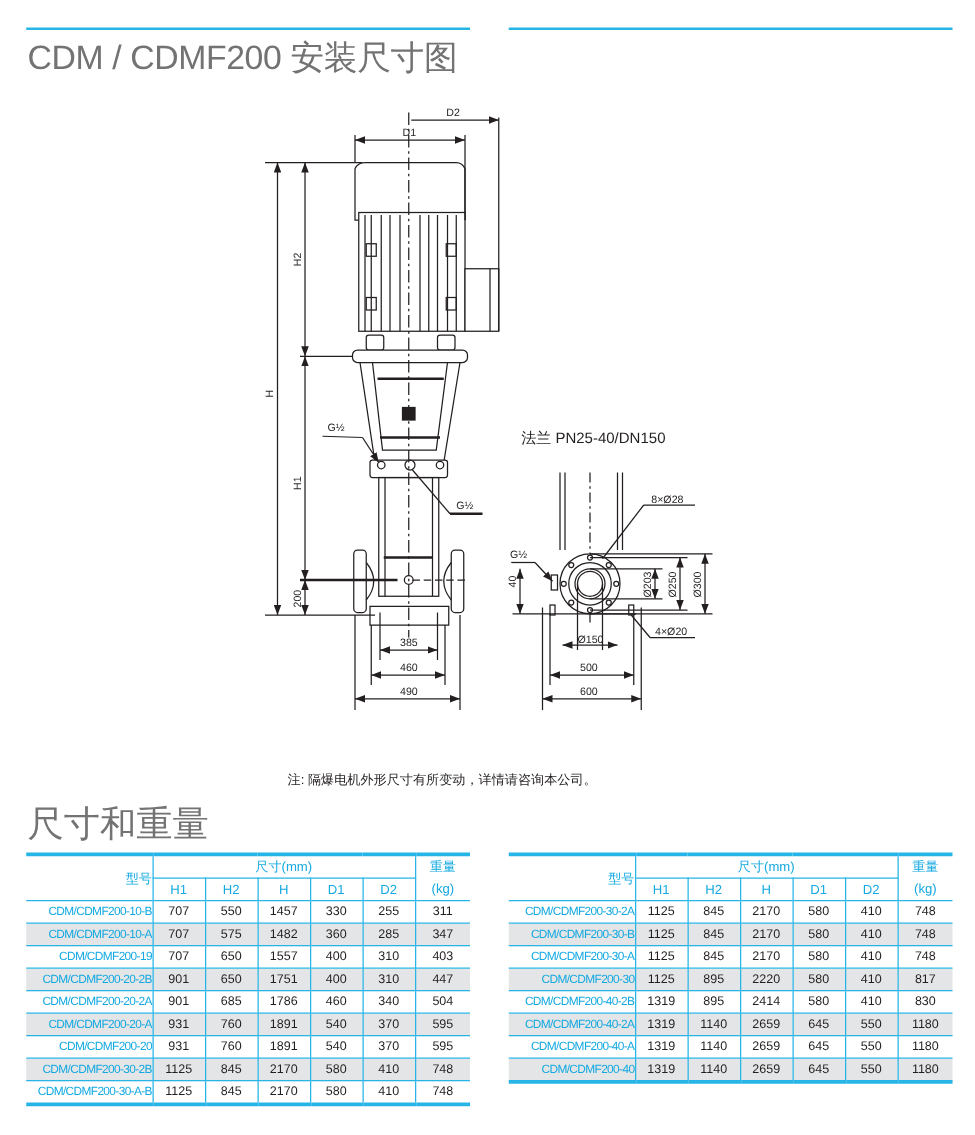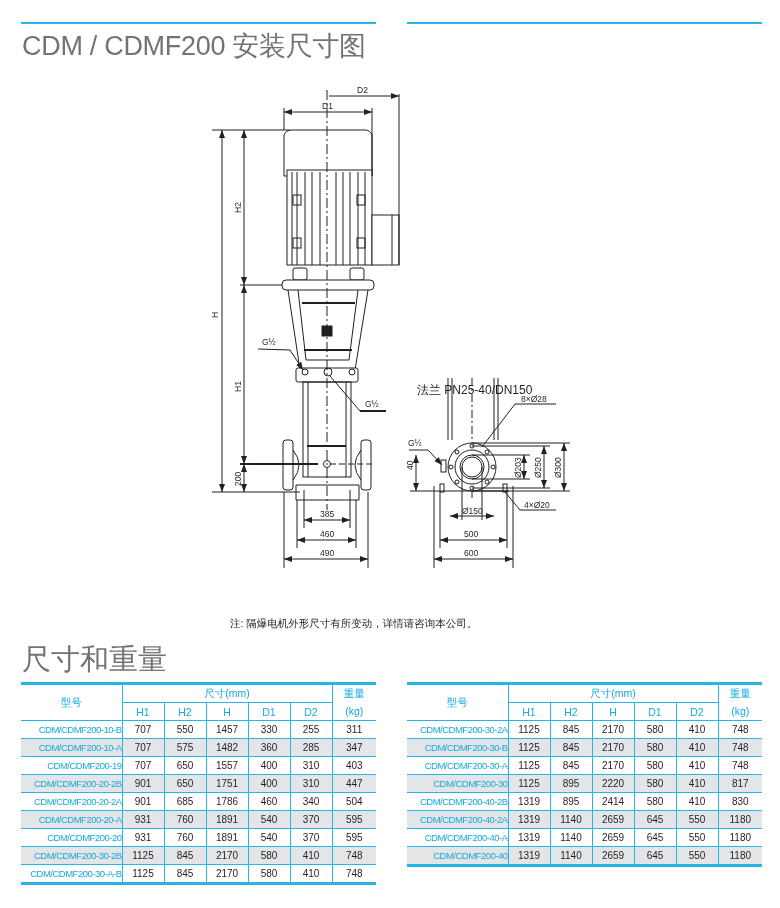--- a/index.html
+++ b/index.html
@@ -2,29 +2,29 @@
 <html><head>
 <meta charset="utf-8">
 <style>
   html, body { margin:0; padding:0; background:#ffffff; }
   body { width:780px; height:908px; position:relative; overflow:hidden; font-family:"Liberation Sans", "DejaVu Sans", sans-serif; color:#231f20; }
   .rule { position:absolute; height:2px; background:#27b4e6; }
   .title { position:absolute; left:22px; top:28px; font-size:27px; color:#737373; letter-spacing:-0.3px; white-space:nowrap; }
   .section-title { position:absolute; left:22px; top:640px; font-size:29px; color:#737373; white-space:nowrap; }
   .drawing { position:absolute; left:200px; top:80px; width:400px; height:500px; }
   .note { position:absolute; left:230px; top:617px; font-size:10.5px; color:#231f20; white-space:nowrap; }
-  .flange-label { position:absolute; left:417px; top:382px; font-size:12px; color:#231f20; white-space:nowrap; }
+  .flange-label { position:absolute; left:417px; top:342px; font-size:12px; color:#231f20; white-space:nowrap; }
   table.spec { position:absolute; border-collapse:collapse; font-size:10px; table-layout:fixed; }
   table.spec th, table.spec td { height:17px; padding:0; text-align:center; border-left:1.5px solid #27b4e6; border-right:1.5px solid #27b4e6; white-space:nowrap; }
   table.spec th:first-child, table.spec td:first-child { border-left:none; }
   table.spec th:last-child, table.spec td:last-child { border-right:none; }
   table.spec thead tr.h1 th { border-top:3px solid #27b4e6; color:#14a9e1; font-weight:normal; font-size:10.5px; }
   table.spec thead tr.h1 th.grp { border-bottom:1.5px solid #27b4e6; }
   table.spec thead tr.h2 th { color:#14a9e1; font-weight:normal; font-size:10.5px; border-bottom:1.5px solid #27b4e6; }
-  table.spec thead th.model-h { border-bottom:1.5px solid #27b4e6; }
+  table.spec thead th.model-h { border-bottom:1.5px solid #27b4e6;text-align:right; }
   table.spec tbody td { border-bottom:1.5px solid #27b4e6; }
   table.spec tbody td.model { text-align:right; color:#14a9e1; letter-spacing:-0.5px; font-size:9.5px; padding-left:1px; }
   table.spec tbody tr:nth-child(even) td { background:#e4e5e6; }
   table.spec tbody tr:last-child td { border-bottom:3px solid #27b4e6; }
   svg text { font-family:"Liberation Sans", sans-serif; }
 </style>
 </head>
 <body>
 
 <div class="rule" style="left:21px; top:22px; width:355px;"></div>

